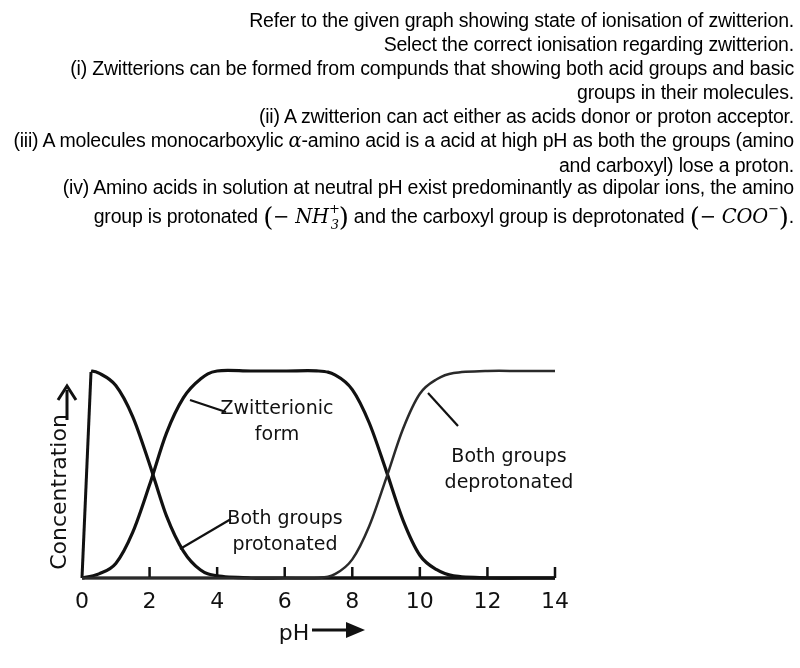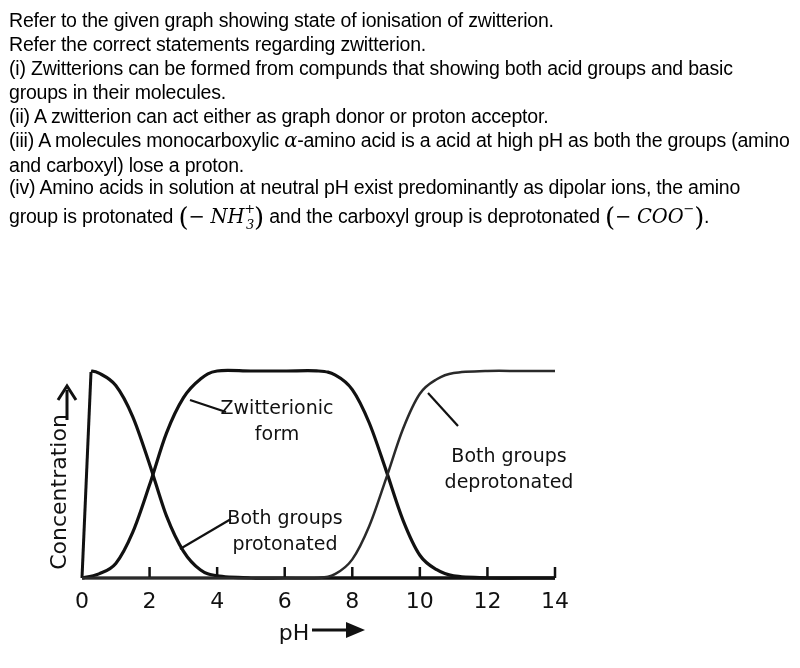--- a/index.html
+++ b/index.html
@@ -1,36 +1,36 @@
 <!DOCTYPE html>
 <html><head>
 <meta charset="utf-8">
 <style>
   html, body { margin: 0; padding: 0; background: #ffffff; }
   body { width: 800px; height: 668px; position: relative; overflow: hidden;
          font-family: "Liberation Sans", sans-serif; color: #000; }
   .question { position: absolute; left: 9px; top: 8px; width: 785px;
               font-size: 19.5px; line-height: 24px; letter-spacing: -0.2px; }
-  .question p { margin: 0; }
+  .question p { margin: 0; text-align: right; }
   .math { font-family: "DejaVu Serif", serif; font-style: italic; }
   .paren { font-family: "DejaVu Serif", serif; font-size: 26px; font-style: normal; vertical-align: -3px; }
   .sup { font-size: 13px; vertical-align: 10px; font-style: normal; }
   .sub { font-size: 13px; vertical-align: -6px; font-style: italic; margin-left: -9px; }
   .line-tall { line-height: 21px; }
   .figure { position: absolute; left: 0; top: 355px; width: 800px; height: 313px; }
   svg text { font-family: "DejaVu Sans", sans-serif; }
 </style>
 </head>
 <body>
 
 <div class="question">
   <p>Refer to the given graph showing state of ionisation of zwitterion.</p>
-  <p>Refer the correct statements regarding zwitterion.</p>
+  <p>Select the correct ionisation regarding zwitterion.</p>
   <p>(i) Zwitterions can be formed from compunds that showing both acid groups and basic groups in their molecules.</p>
-  <p>(ii) A zwitterion can act either as graph donor or proton acceptor.</p>
+  <p>(ii) A zwitterion can act either as acids donor or proton acceptor.</p>
   <p><span>(iii) A molecules monocarboxylic </span><span class="math">α</span><span>-amino acid is a acid at high pH as both the groups (amino and carboxyl) lose a proton.</span></p>
   <p class="line-tall"><span>(iv) Amino acids in solution at neutral pH exist predominantly as dipolar ions, the amino group is protonated </span><span class="paren">(</span><span class="math"><span>− NH</span><span class="sup">+</span><span class="sub">3</span></span><span class="paren">)</span><span> and the carboxyl group is deprotonated </span><span class="paren">(</span><span class="math"><span>− COO</span><span class="sup">−</span></span><span class="paren">)</span><span>.</span></p>
 </div>
 
 <div class="figure">
   <svg id="chart" width="800" height="313" viewBox="0 355 800 313">
       <line x1="82" y1="578" x2="555" y2="578" stroke="#111" stroke-width="3"></line>
       <line x1="82" y1="578" x2="91" y2="372" stroke="#111" stroke-width="3"></line>
       <text x="82" y="608" font-size="22" text-anchor="middle" fill="#111">0</text>
       <line x1="149.57142857142856" y1="578" x2="149.57142857142856" y2="567" stroke="#111" stroke-width="2.5"></line>

